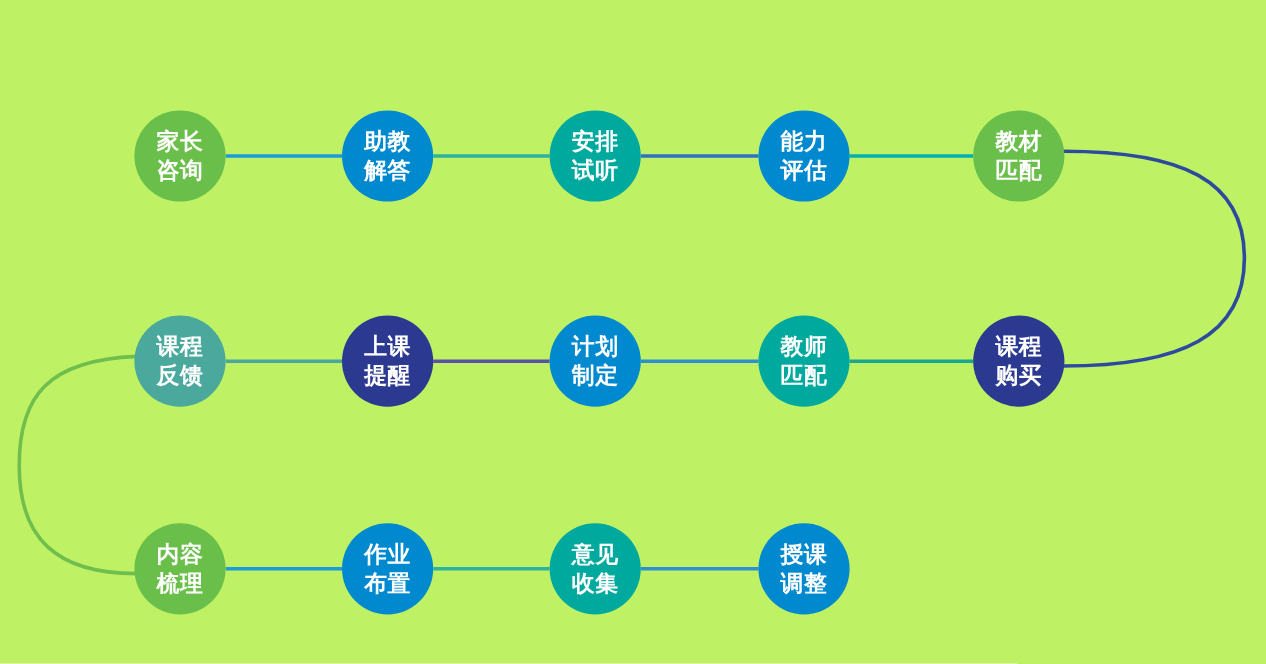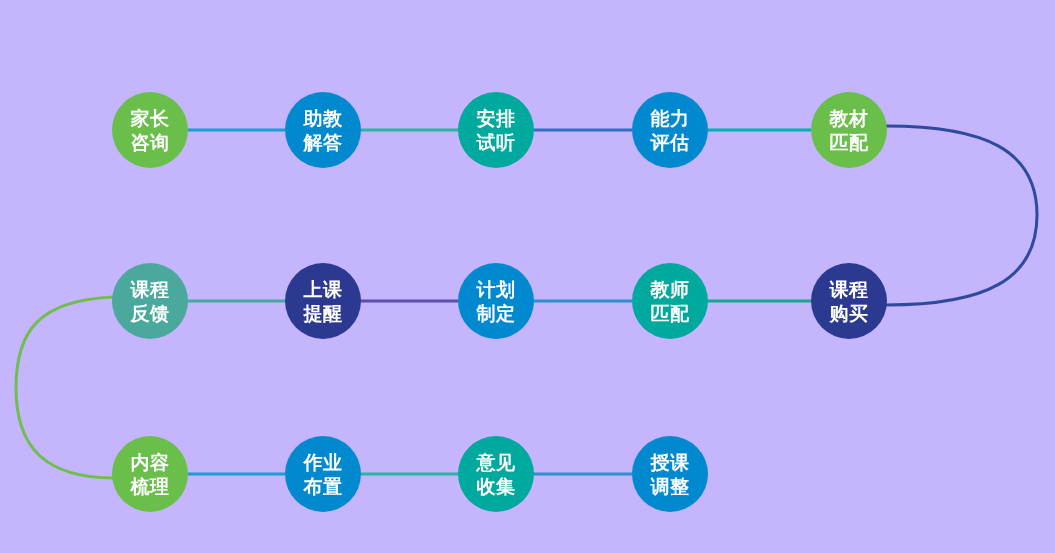--- a/index.html
+++ b/index.html
@@ -36,21 +36,21 @@
     letter-spacing: 0.5px;
   }
   .edge-path {
     fill: none;
     stroke-linecap: butt;
   }
 </style>
 </head>
 <body>
 
-<div id="flow-canvas" style="background: #c4b5fd;">
+<div id="flow-canvas" style="background: #bef264;">
   <svg id="flow-svg" viewBox="0 0 1055 553" xmlns="http://www.w3.org/2000/svg">
     <g id="edge-layer">
         <path class="edge-path" d="M 188 130 L 285 130" stroke="#1b9bd8" stroke-width="3"></path>
         <path class="edge-path" d="M 361 130 L 458 130" stroke="#2bb39f" stroke-width="3"></path>
         <path class="edge-path" d="M 534 130 L 632 130" stroke="#2f6fc4" stroke-width="3"></path>
         <path class="edge-path" d="M 708 130 L 811 130" stroke="#00b0b2" stroke-width="3"></path>
         <path class="edge-path" d="M 886 126 C 985 126 1037 150 1037 215 C 1037 280 985 305 886 305" stroke="#2e4a9e" stroke-width="3"></path>
         <path class="edge-path" d="M 811 301 L 708 301" stroke="#19a88f" stroke-width="3"></path>
         <path class="edge-path" d="M 632 301 L 534 301" stroke="#2f8fd0" stroke-width="3"></path>
         <path class="edge-path" d="M 458 301 L 361 301" stroke="#5b4fa8" stroke-width="3"></path>

